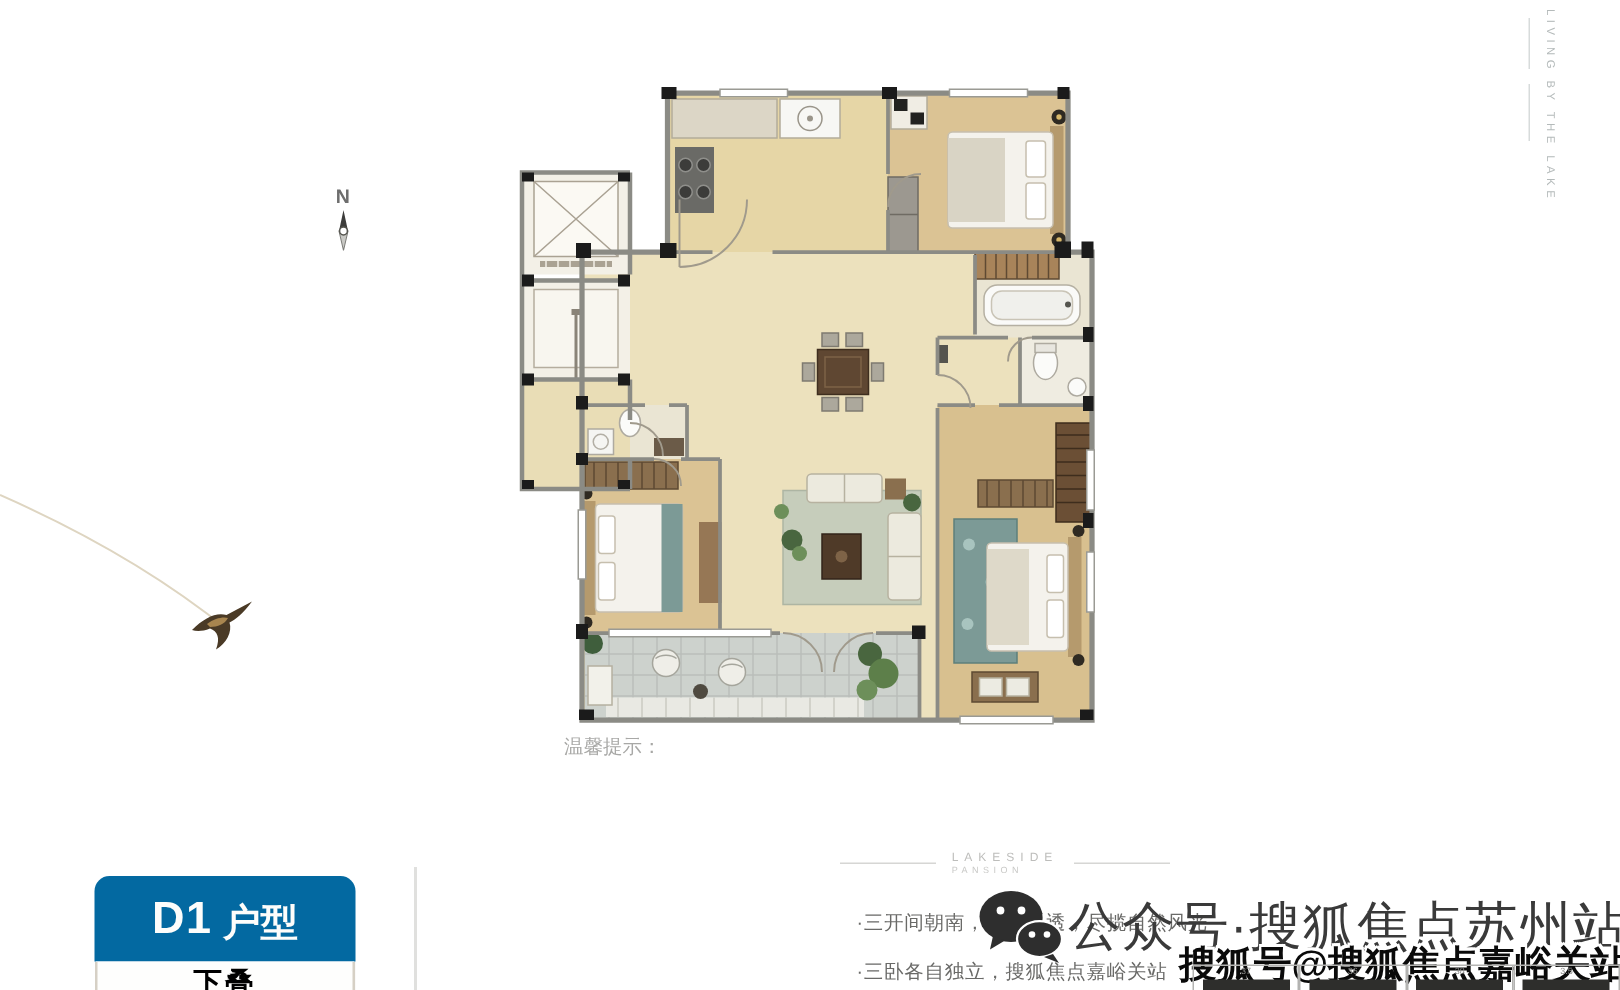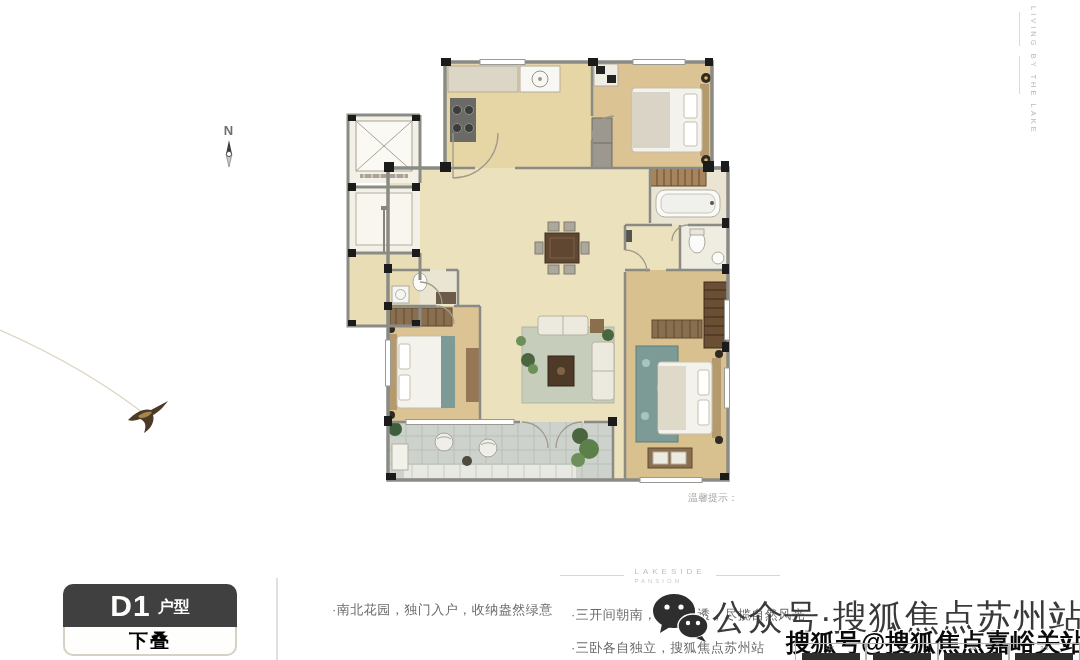--- a/index.html
+++ b/index.html
@@ -5,42 +5,42 @@
   html,body{margin:0;padding:0;background:#e9e9e9;}
   .stage{position:relative;width:1080px;height:660px;background:#ffffff;overflow:hidden;
          font-family:"Liberation Sans","DejaVu Sans",sans-serif;}
   .abs{position:absolute;}
 
   
   .compass{left:218px;top:123px;width:22px;text-align:center;color:#6e6e6e;}
   .compass .n{font-size:13px;font-weight:700;letter-spacing:1px;display:block;margin-bottom:1px;}
 
   
-  .notice{left:376px;top:492px;width:362px;color:#a8a8a6;font-size:10px;line-height:11.5px;text-align:right;}
+  .notice{left:376px;top:492px;width:362px;color:#a8a8a6;font-size:13px;line-height:11.5px;}
   .notice .t{margin-bottom:2px;}
 
   
   .vbrand{right:42px;top:6px;height:118px;display:flex;gap:9px;align-items:flex-start;}
   .vbrand .deco{width:1px;margin-top:6px;}
   .vbrand .deco i{display:block;width:1px;background:#d7dbdb;}
   .vbrand .txt{writing-mode:vertical-rl;font-size:7.5px;letter-spacing:3px;color:#b4baba;white-space:nowrap;}
 
   
   .lakeside{left:560px;top:567px;width:220px;display:flex;align-items:center;gap:10px;color:#bdbdbb;}
   .lakeside .line{flex:1;height:1px;background:#d6d6d4;}
   .lakeside .mid{}
   .lakeside .l1{font-size:8px;letter-spacing:4px;display:block;}
   .lakeside .l2{font-size:6px;letter-spacing:3px;display:block;margin-top:2px;color:#c9c9c7;}
 
   
   .badge{left:63px;top:584px;width:174px;}
-  .badge .top{background:#404040;border-radius:10px 10px 0 0;height:43px;display:flex;
+  .badge .top{background:#0369a1;border-radius:10px 10px 0 0;height:57px;display:flex;
               align-items:center;justify-content:center;color:#fdfdfb;}
   .badge .top .big{font-size:30px;font-weight:700;letter-spacing:1px;}
-  .badge .top .suf{font-size:16px;font-weight:600;margin-left:7px;margin-top:4px;}
+  .badge .top .suf{font-size:25px;font-weight:600;margin-left:7px;margin-top:4px;}
   .badge .bot{background:#fefefd;border:2px solid #d6d0c5;border-top:none;border-radius:0 0 10px 10px;
               height:27px;display:flex;align-items:center;justify-content:center;
               font-size:19px;font-weight:700;color:#000000;letter-spacing:2px;}
   .vline{left:276px;top:578px;width:2px;height:82px;background:#e0e0de;}
 
   
   .feats-l{left:332px;top:601px;color:#6a6a68;font-size:13px;}
   .feats-r{left:571px;top:606px;color:#6a6a68;font-size:13px;}
   .feat{margin-bottom:15px;white-space:nowrap;letter-spacing:0.5px;}
 
@@ -323,25 +323,24 @@
   <div class="abs badge">
     <div class="top">
       <span class="big">D1</span>
       <span class="suf">户型</span>
     </div>
     <div class="bot">下叠</div>
   </div>
   <div class="abs vline"></div>
 
   <div class="abs feats-l">
-    <div class="feat">·南北花园，独门入户，收纳盎然绿意</div>
   </div>
   <div class="abs feats-r">
     <div class="feat">·三开间朝南，全明通透，尽揽自然风光</div>
-    <div class="feat">·三卧各自独立，搜狐焦点苏州站</div>
+    <div class="feat">·三卧各自独立，搜狐焦点嘉峪关站</div>
   </div>
 
   <svg class="abs" style="left:650px;top:592px;" width="62" height="50">
     <ellipse cx="24" cy="19" rx="21" ry="17" fill="#2e2e2e"></ellipse>
     <polygon points="12,32 10,41 20,35" fill="#2e2e2e"></polygon>
     <circle cx="17" cy="15" r="2.6" fill="#ffffff"></circle>
       <circle cx="31" cy="15" r="2.6" fill="#ffffff"></circle>
     <ellipse cx="43" cy="34" rx="15" ry="12" fill="#2e2e2e" stroke="#ffffff" stroke-width="1.5"></ellipse>
     <polygon points="52,44 56,50 46,46" fill="#2e2e2e"></polygon>
     <circle cx="38" cy="31" r="2.2" fill="#ffffff"></circle>

